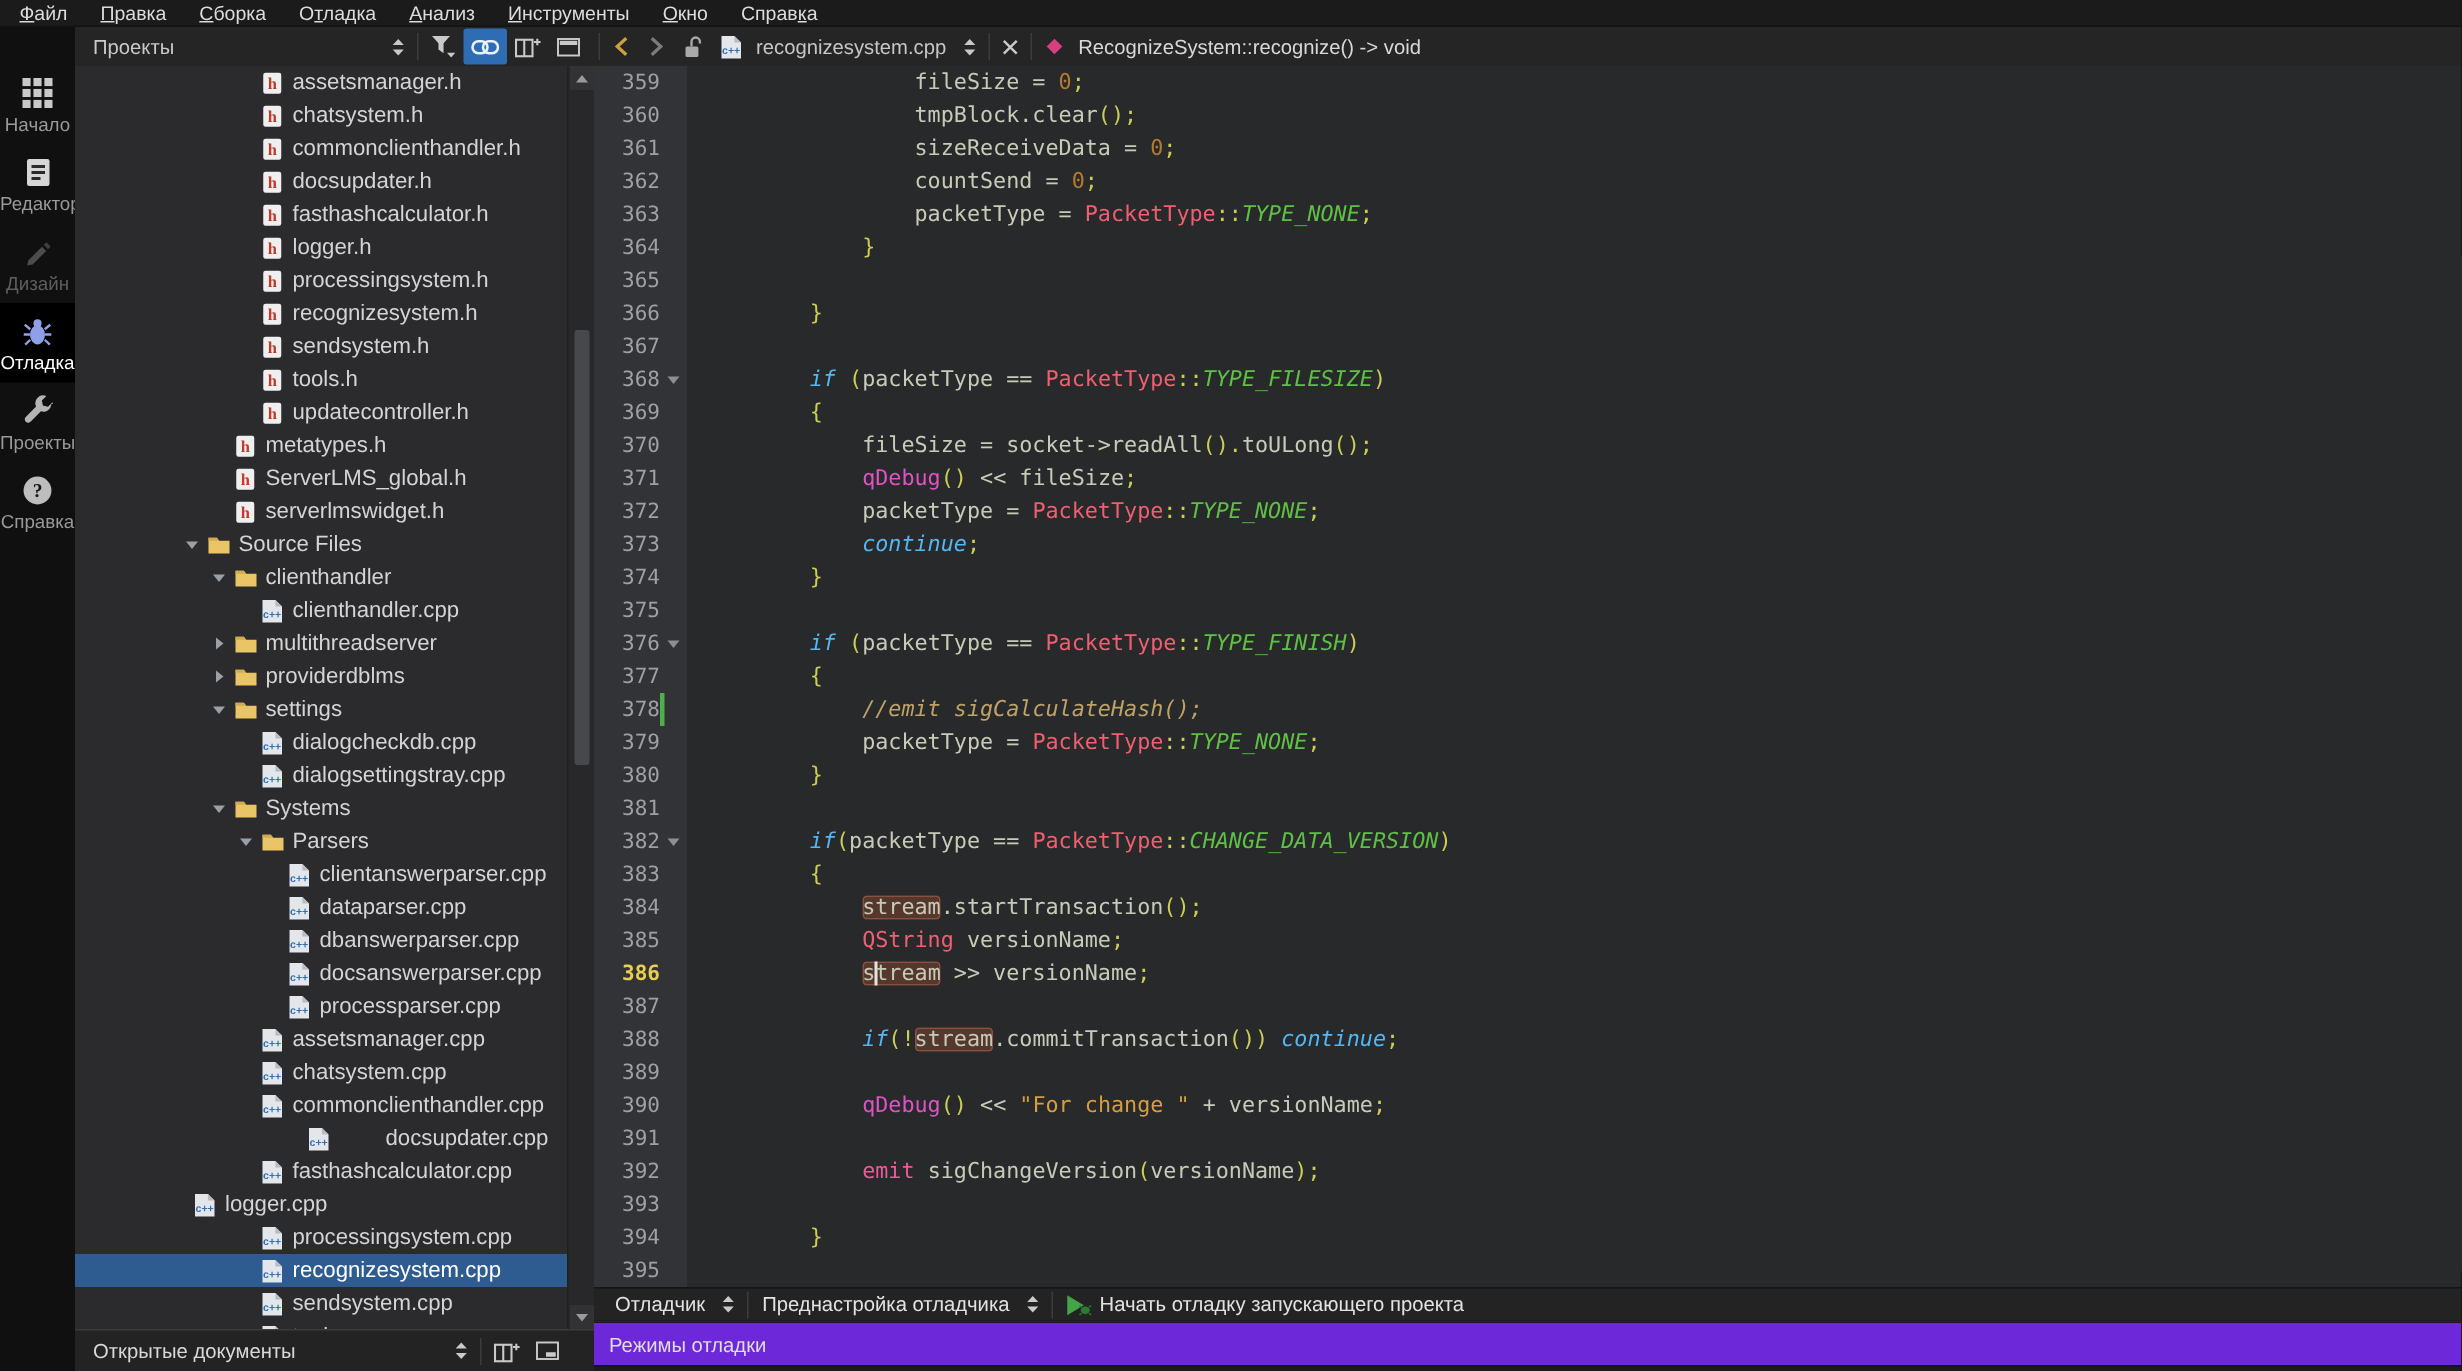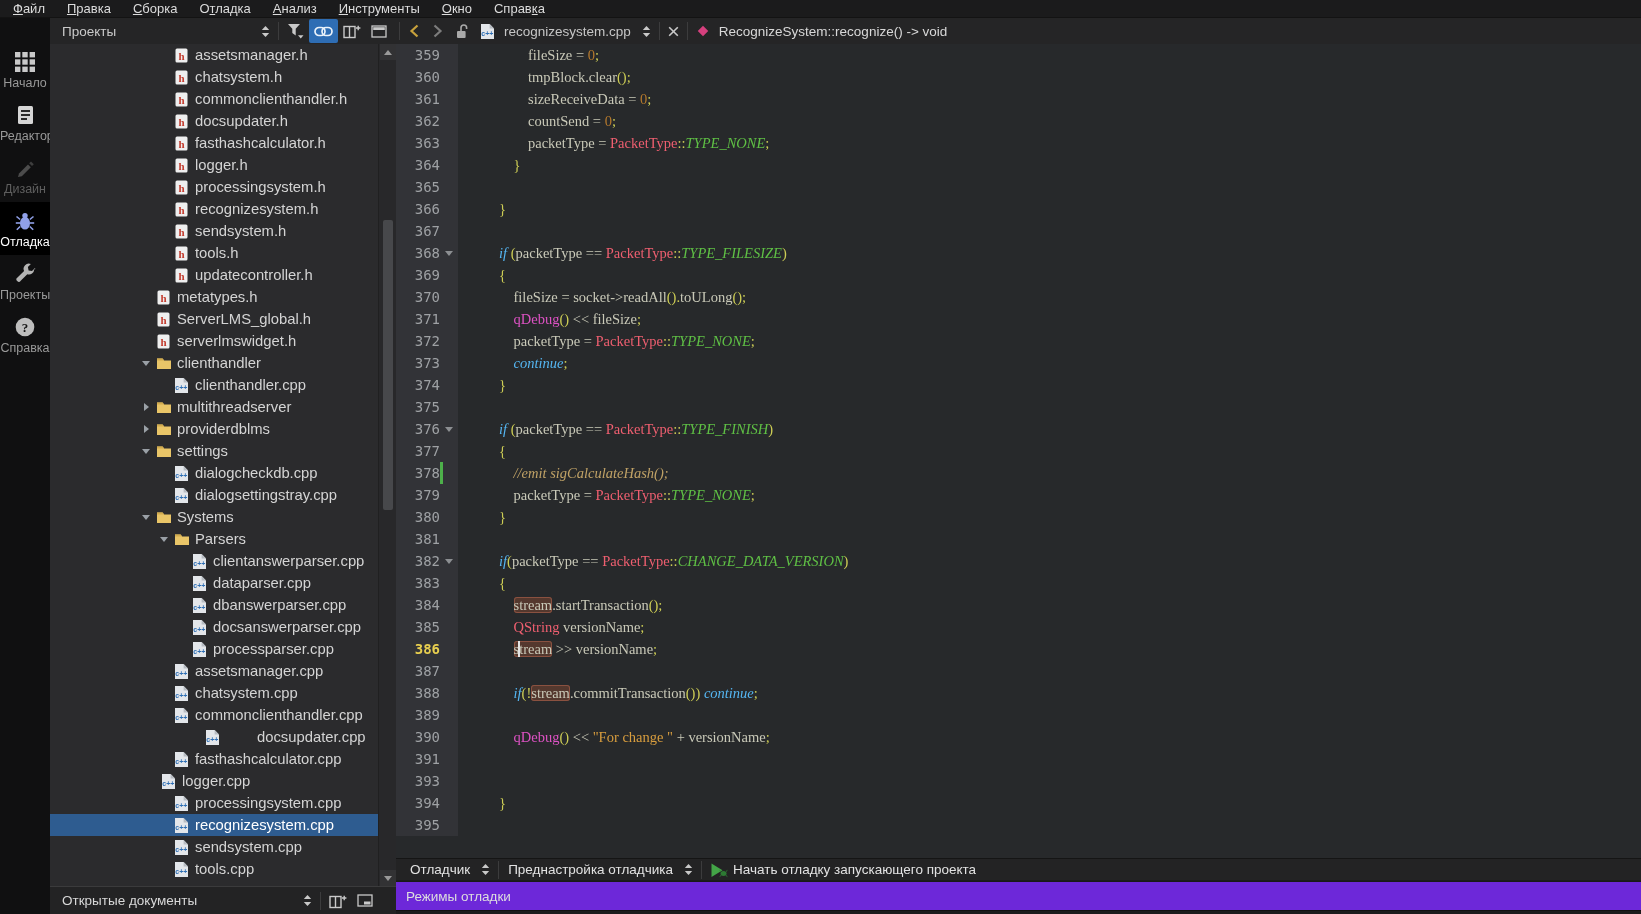--- a/index.html
+++ b/index.html
@@ -49,21 +49,21 @@
   
   .editor{position:absolute;left:396px;top:44px;width:1245px;height:814px;background:#27292b;
           font-family:"DejaVu Sans Mono",monospace;font-size:14.5px;}
   .line{display:flex;height:22px;line-height:22px;white-space:pre;}
   .ln{width:62px;flex:none;background:#323337;color:#9ea1a4;display:flex;position:relative;font-size:14px;}
   .ln .num{flex:1;text-align:right;}
   .ln .foldc{width:18px;flex:none;display:flex;align-items:center;justify-content:center;}
   .foldtri{width:0;height:0;border-left:4px solid transparent;border-right:4px solid transparent;border-top:5px solid #8c8f92;}
   .vcsmark{position:absolute;left:44px;top:0;width:3px;height:22px;background:#4db04a;}
   .line.cur .num{color:#e8cf4f;font-weight:bold;}
-  .lc{flex:1;padding-left:12px;color:#c9c9b8;font-family:Liberation Serif, serif;}
+  .lc{flex:1;padding-left:12px;color:#c9c9b8;}
   .tk-d{color:#c9c9b8;}
   .tk-k{color:#55b6f2;font-style:italic;}
   .tk-t{color:#ef5f70;}
   .tk-e{color:#5fc045;font-style:italic;}
   .tk-f{color:#de52c4;}
   .tk-m{color:#ef5898;}
   .tk-n{color:#b5792d;}
   .tk-s{color:#d89d3e;}
   .tk-p{color:#cdcd55;}
   .tk-c{color:#c0a266;font-style:italic;}
@@ -389,20 +389,32 @@
       <div class="tree-row" style="padding-left: 87px;">
         <span class="tslot"></span>
         <span class="ticon">
           <svg width="13" height="15">
             <rect x="0.5" y="0.5" width="12" height="14" rx="1.5" fill="#efefef"></rect>
             <text x="6.5" y="11.6" text-anchor="middle" font-size="11" font-weight="bold" fill="#c23a2c" font-family="Liberation Serif,serif">h</text>
           </svg>
         </span>
         <span>serverlmswidget.h</span>
       </div>
+      <div class="tree-row" style="padding-left: 69px;">
+        <span class="tslot">
+          <span class="arr-down"></span>
+        </span>
+        <span class="ticon">
+          <svg width="16" height="14">
+            <path d="M1 2.5h5.6l1.5 2H15V13H1z" fill="#e9c568"></path>
+            <path d="M1 2.5h5.6l1.5 2H1z" fill="#d2ab4e"></path>
+          </svg>
+        </span>
+        <span>Source Files</span>
+      </div>
       <div class="tree-row" style="padding-left: 87px;">
         <span class="tslot">
           <span class="arr-down"></span>
         </span>
         <span class="ticon">
           <svg width="16" height="14">
             <path d="M1 2.5h5.6l1.5 2H15V13H1z" fill="#e9c568"></path>
             <path d="M1 2.5h5.6l1.5 2H1z" fill="#d2ab4e"></path>
           </svg>
         </span>
@@ -604,21 +616,21 @@
         <span class="tslot"></span>
         <span class="ticon">
           <svg width="15" height="17">
             <path d="M1 1h8.6l4.4 4.4V16H1z" fill="#e3e6ea"></path>
             <path d="M9.6 1L14 5.4H9.6z" fill="#b7bcc2"></path>
             <text x="7.4" y="13" text-anchor="middle" font-size="7" font-weight="bold" fill="#2e6fb5" font-family="Liberation Sans,sans-serif">c++</text>
           </svg>
         </span>
         <span>fasthashcalculator.cpp</span>
       </div>
-      <div class="tree-row" style="padding-left: 92px;">
+      <div class="tree-row" style="padding-left: 60px;">
         <span class="tslot"></span>
         <span class="ticon">
           <svg width="15" height="17">
             <path d="M1 1h8.6l4.4 4.4V16H1z" fill="#e3e6ea"></path>
             <path d="M9.6 1L14 5.4H9.6z" fill="#b7bcc2"></path>
             <text x="7.4" y="13" text-anchor="middle" font-size="7" font-weight="bold" fill="#2e6fb5" font-family="Liberation Sans,sans-serif">c++</text>
           </svg>
         </span>
         <span>logger.cpp</span>
       </div>
@@ -705,20 +717,21 @@
       <div class="line"><div class="ln"><span class="num">382</span><span class="foldc"><span class="foldtri"></span></span></div><div class="lc"><span class="tk-d">        </span><span class="tk-k">if</span><span class="tk-p">(</span><span class="tk-d">packetType == </span><span class="tk-t">PacketType</span><span class="tk-p">::</span><span class="tk-e">CHANGE_DATA_VERSION</span><span class="tk-p">)</span></div></div>
       <div class="line"><div class="ln"><span class="num">383</span><span class="foldc"></span></div><div class="lc"><span class="tk-p">        {</span></div></div>
       <div class="line"><div class="ln"><span class="num">384</span><span class="foldc"></span></div><div class="lc"><span class="tk-d">            </span><span class="occ tk-d">stream</span><span class="tk-d">.startTransaction</span><span class="tk-p">();</span></div></div>
       <div class="line"><div class="ln"><span class="num">385</span><span class="foldc"></span></div><div class="lc"><span class="tk-d">            </span><span class="tk-t">QString</span><span class="tk-d"> versionName</span><span class="tk-p">;</span></div></div>
       <div class="line cur"><div class="ln"><span class="num">386</span><span class="foldc"></span></div><div class="lc"><span class="tk-d">            </span><span class="occ tk-d">s<span class="caret"></span>tream</span><span class="tk-d"> &gt;&gt; versionName</span><span class="tk-p">;</span></div></div>
       <div class="line"><div class="ln"><span class="num">387</span><span class="foldc"></span></div><div class="lc"></div></div>
       <div class="line"><div class="ln"><span class="num">388</span><span class="foldc"></span></div><div class="lc"><span class="tk-d">            </span><span class="tk-k">if</span><span class="tk-p">(!</span><span class="occ tk-d">stream</span><span class="tk-d">.commitTransaction</span><span class="tk-p">())</span><span class="tk-d"> </span><span class="tk-k">continue</span><span class="tk-p">;</span></div></div>
       <div class="line"><div class="ln"><span class="num">389</span><span class="foldc"></span></div><div class="lc"></div></div>
       <div class="line"><div class="ln"><span class="num">390</span><span class="foldc"></span></div><div class="lc"><span class="tk-d">            </span><span class="tk-f">qDebug</span><span class="tk-p">()</span><span class="tk-d"> &lt;&lt; </span><span class="tk-s">"For change "</span><span class="tk-d"> + versionName</span><span class="tk-p">;</span></div></div>
       <div class="line"><div class="ln"><span class="num">391</span><span class="foldc"></span></div><div class="lc"></div></div>
+      <div class="line"><div class="ln"><span class="num">392</span><span class="foldc"></span></div><div class="lc"><span class="tk-d">            </span><span class="tk-m">emit</span><span class="tk-d"> sigChangeVersion</span><span class="tk-p">(</span><span class="tk-d">versionName</span><span class="tk-p">);</span></div></div>
       <div class="line"><div class="ln"><span class="num">393</span><span class="foldc"></span></div><div class="lc"></div></div>
       <div class="line"><div class="ln"><span class="num">394</span><span class="foldc"></span></div><div class="lc"><span class="tk-p">        }</span></div></div>
       <div class="line"><div class="ln"><span class="num">395</span><span class="foldc"></span></div><div class="lc"></div></div>
     </div>
 
   <div class="dbgbar">
     <span style="padding:0 6px;">Отладчик</span>
     <span class="tbicon">
         <svg width="9" height="13">
           <path d="M4.5 1l3.7 4H.8z" fill="#c9c9c9"></path>

